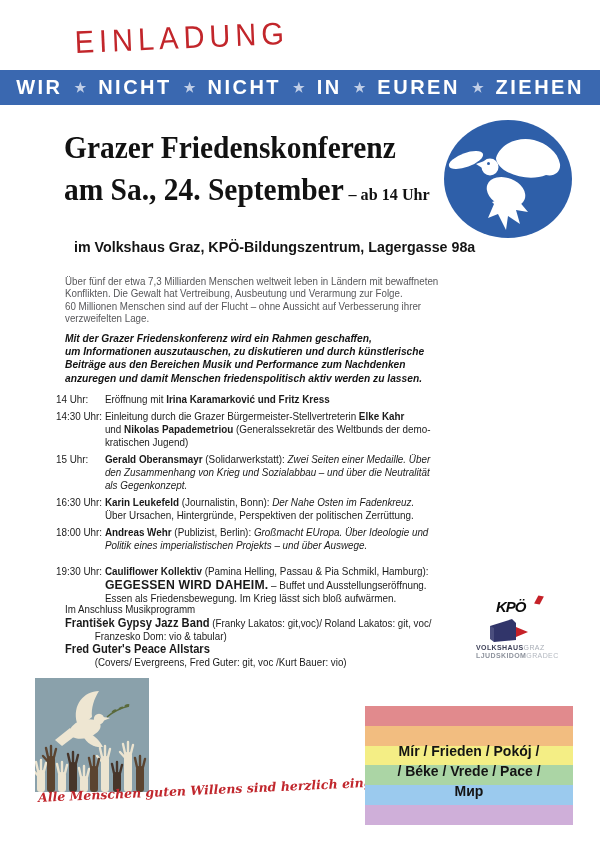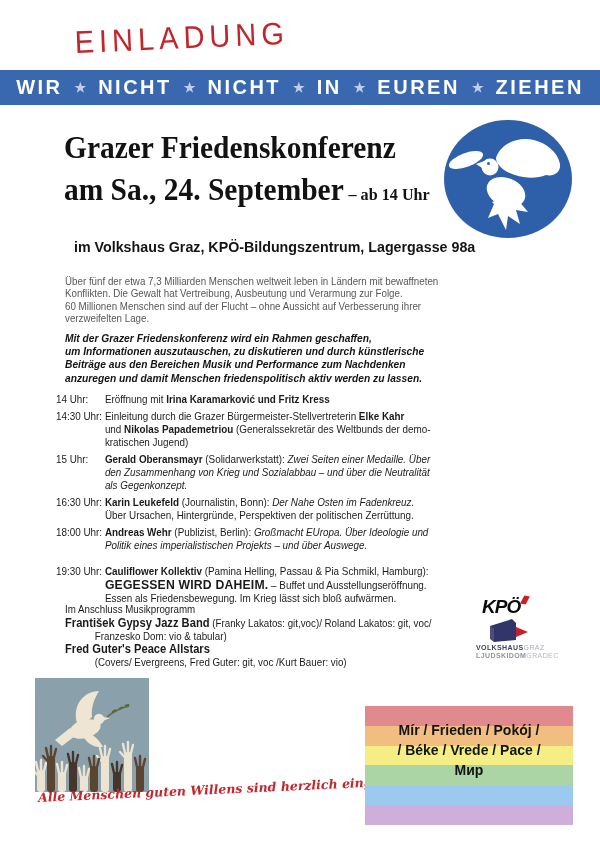--- a/index.html
+++ b/index.html
@@ -47,21 +47,21 @@
 
   
   .music{position:absolute;left:65px;top:603px;font-size:10.5px;line-height:13px;
          transform:scaleX(.93);transform-origin:left top;}
   .mheading{margin-bottom:1px;}
   .mline{white-space:nowrap;}
   .mline.indent{padding-left:32px;}
 
   
   .kpoe{position:absolute;left:476px;top:597px;width:95px;}
-  .kpoe-name{position:relative;display:inline-block;margin-left:6px;font-size:19px;font-weight:800;
+  .kpoe-name{position:relative;display:inline-block;margin-left:20px;font-size:15px;font-weight:800;
              font-style:italic;letter-spacing:-1px;color:#0b0b0b;line-height:20px;}
   .kpoe-red{position:absolute;left:40px;top:-1px;width:6px;height:8px;background:#c52128;
             transform:skewX(-20deg) rotate(10deg);}
   .kpoe-building{display:block;margin:1px 0 1px 12px;}
   .kpoe-line{font-size:7px;letter-spacing:.4px;line-height:8px;white-space:nowrap;}
   .kpoe-bold1{font-weight:bold;color:#3f4259;}
   .kpoe-light{color:#a9aeb7;}
   .kpoe-bold2{font-weight:bold;color:#8e939d;}
   .kpoe-light2{color:#b3b8c0;}
 
@@ -70,21 +70,21 @@
 
   
   .script-line{position:absolute;left:38px;top:790px;font-family:"DejaVu Serif",serif;
                font-style:italic;font-weight:bold;font-size:12.5px;color:#c1272d;
                transform:rotate(-2.6deg);transform-origin:left center;white-space:nowrap;}
 
   
   .flag{position:absolute;left:365px;top:706px;width:208px;height:119px;}
   .flag-stripes{position:absolute;inset:0;display:flex;flex-direction:column;}
   .stripe{flex:1;}
-  .flag-lines{position:absolute;left:0;right:0;top:15px;text-align:center;
+  .flag-lines{position:absolute;left:0;right:0;top:36px;text-align:center;
               font-size:14px;line-height:19.8px;font-weight:bold;color:#141414;}
 </style>
 </head>
 <body>
 
 <div class="page">
 
   <div class="einladung">EINLADUNG</div>
 
   <div class="banner">

